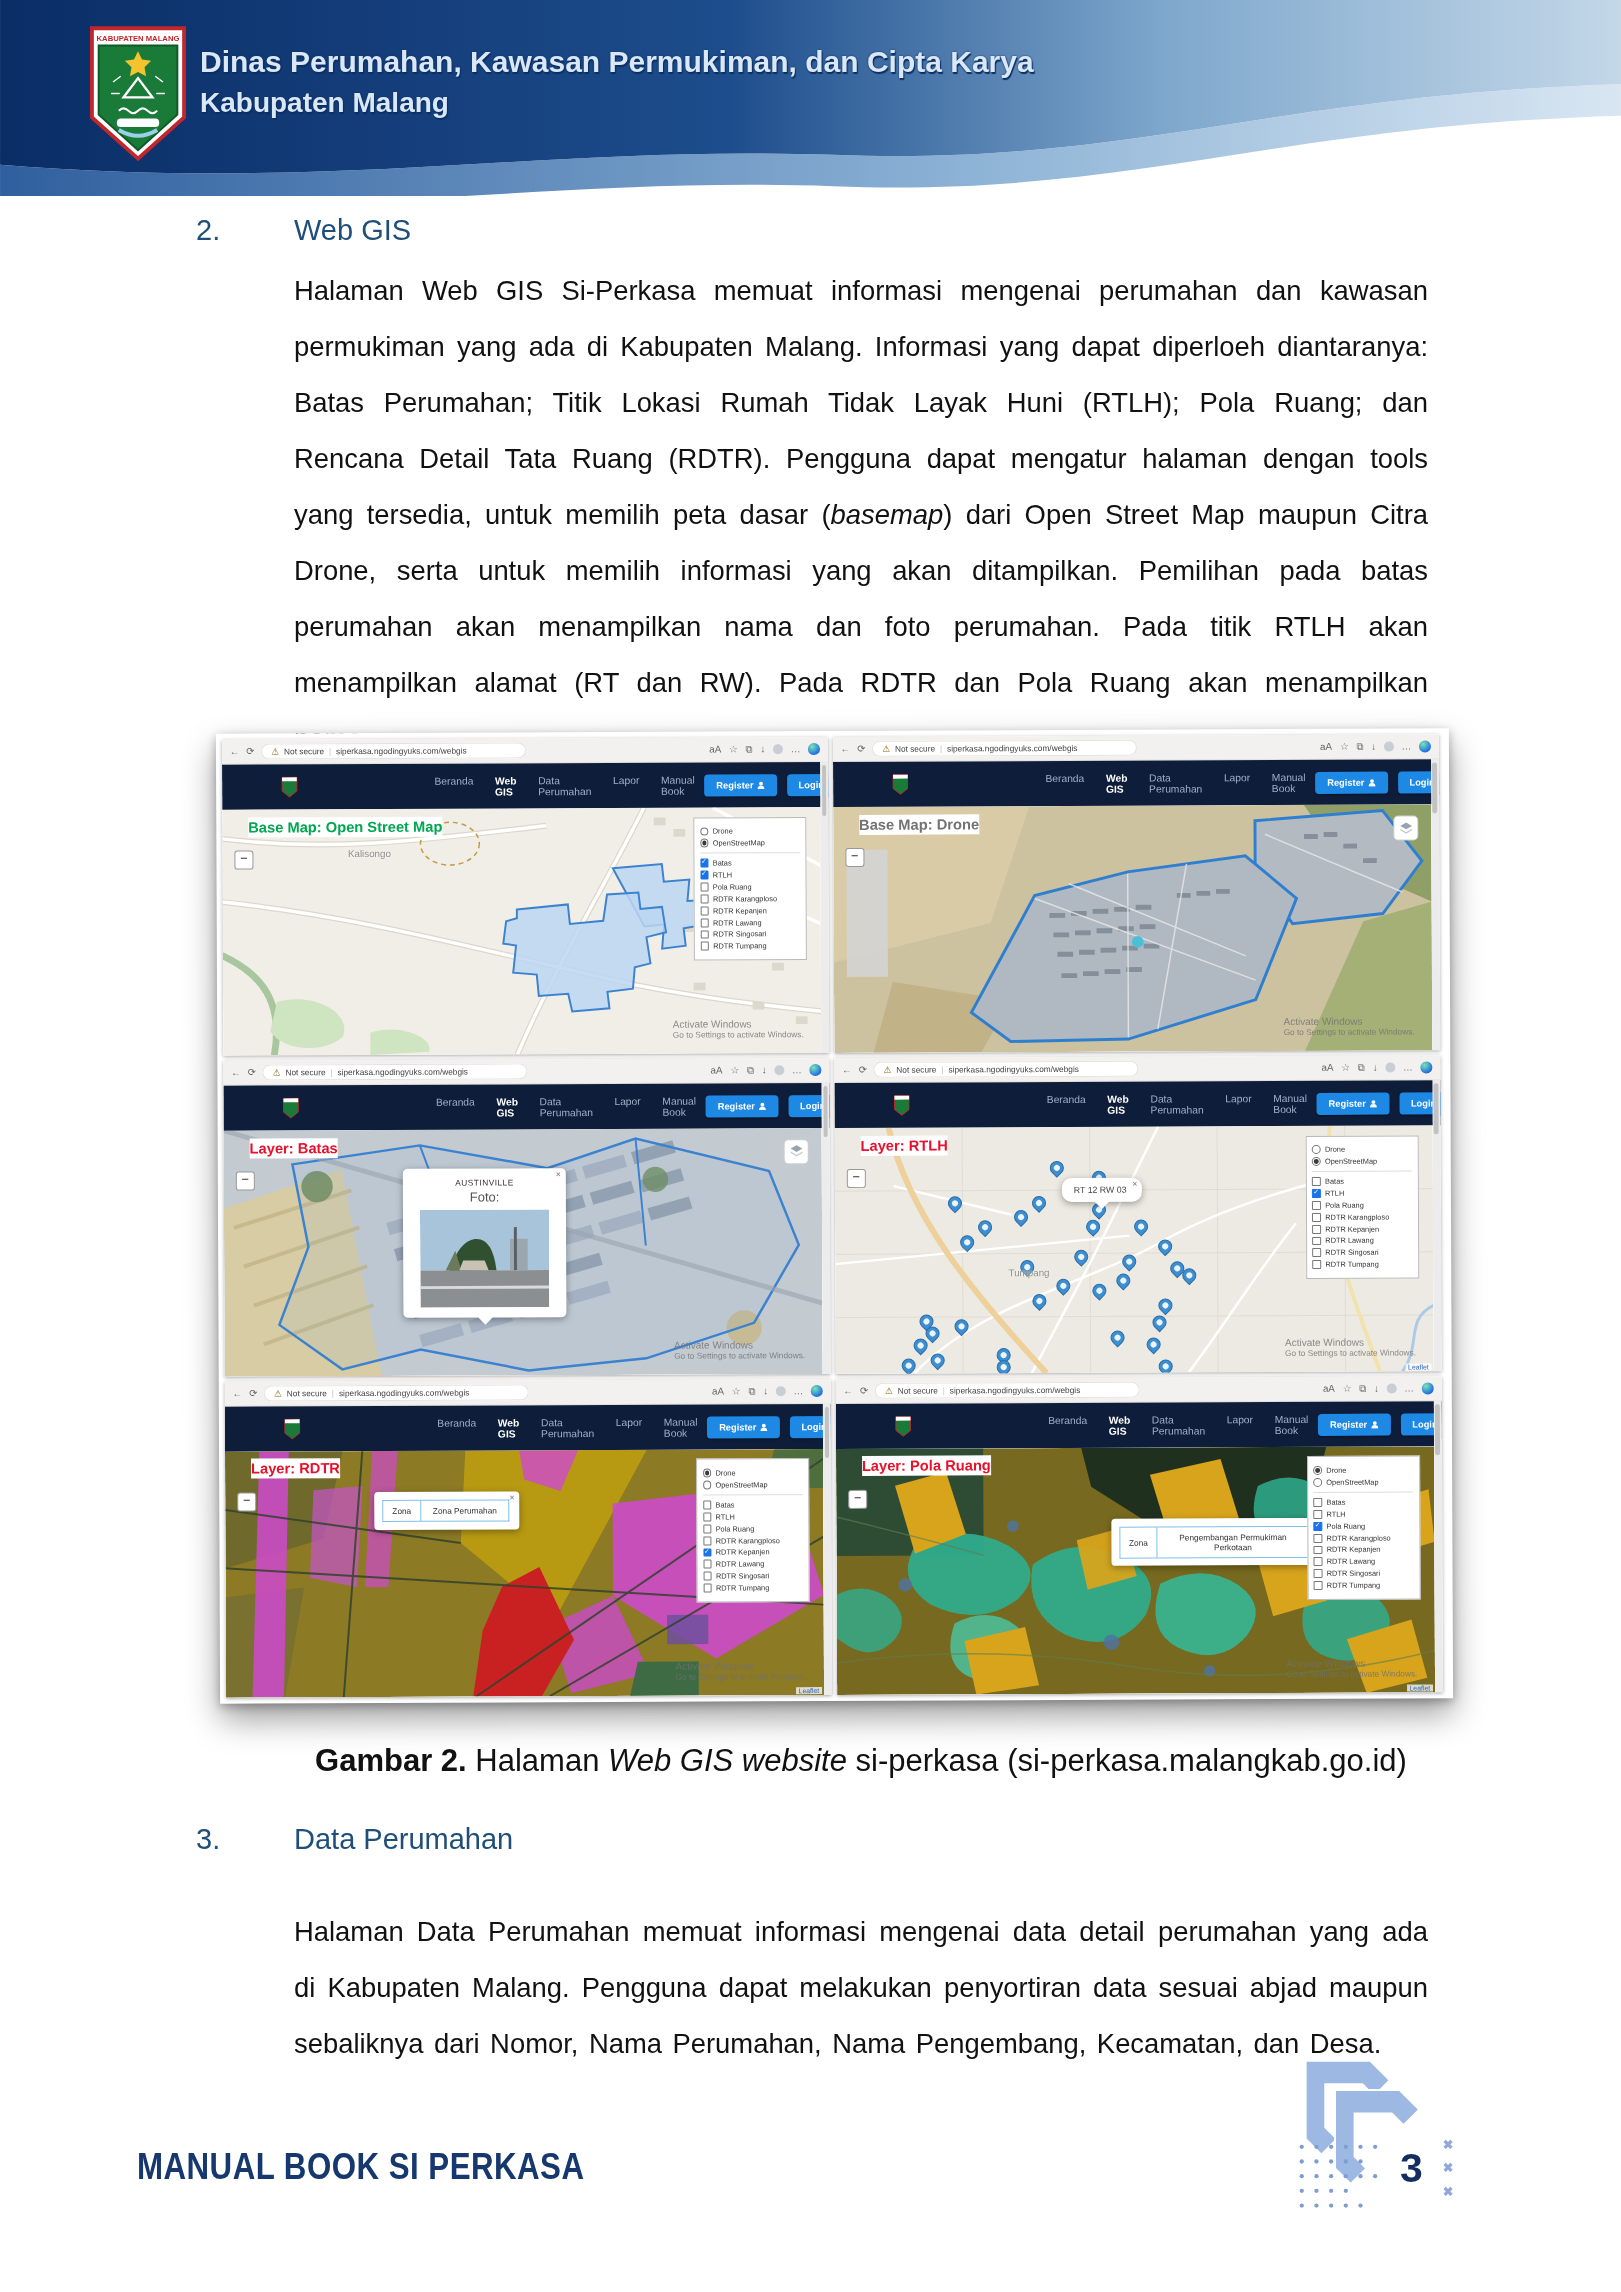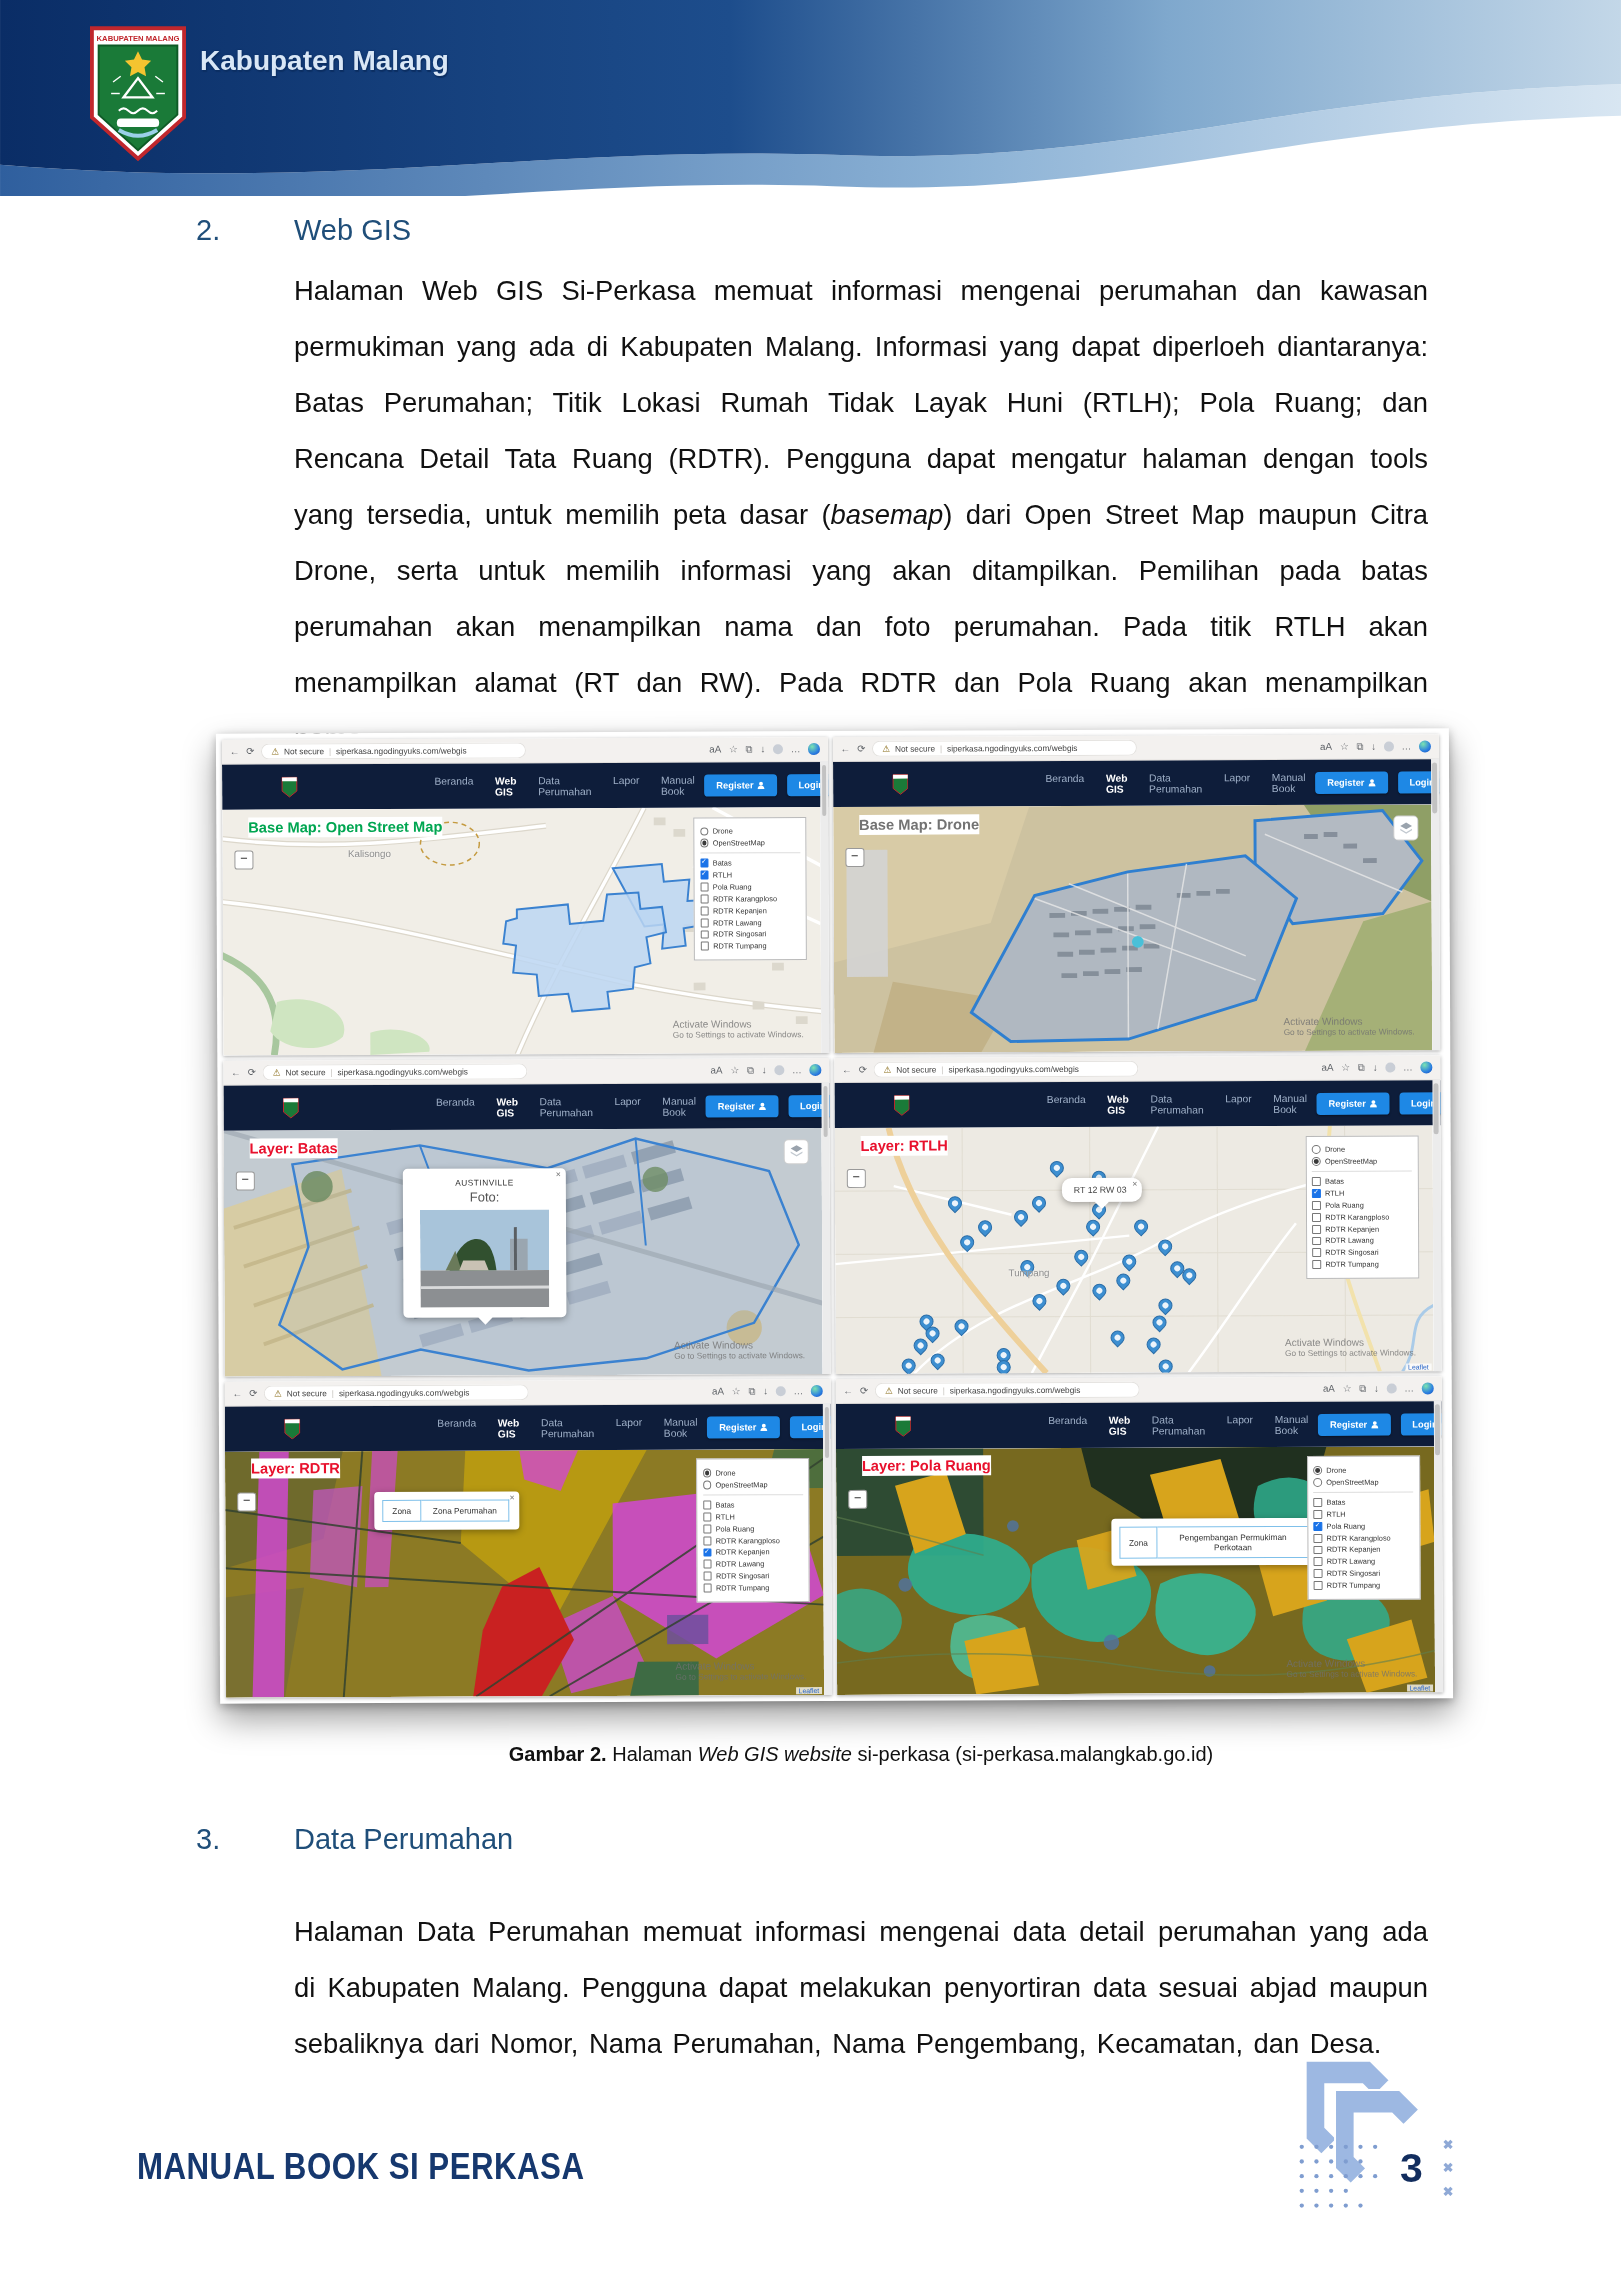--- a/index.html
+++ b/index.html
@@ -13,21 +13,21 @@
   .hdr-titles{position:absolute;left:200px;top:45px;display:flex;flex-direction:column;gap:7.8px}
   .hdr-t1{font-size:30px;font-weight:bold;color:#d9e7f6;text-shadow:1px 2px 1px #0c2f63,0 0 2px #0c2f63}
   .hdr-t2{font-size:28px;font-weight:bold;color:#d9e7f6;text-shadow:1px 2px 1px #0c2f63,0 0 2px #0c2f63}
 
   
   .h-row{position:absolute;left:196px;font-size:29px;color:#1f4e79}
   .h-num{display:inline-block;width:98px}
   .h-title{font-weight:normal}
   .para{position:absolute;left:294px;width:1134px;font-size:27.4px;line-height:56px;
         text-align:justify;word-spacing:2.9px;color:#111}
-  .caption{position:absolute;left:294px;width:1134px;top:1743px;text-align:center;font-size:20px;color:#111}
+  .caption{position:absolute;left:294px;width:1134px;top:1743px;text-align:center;font-size:31px;color:#111}
   .caption b{font-weight:bold}
   .caption i{font-style:italic}
 
   
   .figure{position:absolute;left:218px;top:731px;width:1221px;padding:5.9px;background:#fff;
           display:grid;grid-template-columns:606px 606px;grid-auto-rows:316px;gap:4.9px;
           box-shadow:0 15.7px 33px rgba(0,0,0,.38),0 2.9px 9.8px rgba(0,0,0,.28);transform:rotate(-0.25deg)}
   .shot{position:relative;background:#fff;overflow:hidden;box-shadow:0 1px 3.9px rgba(0,0,0,.35)}
 
   
@@ -144,20 +144,21 @@
           <path d="M22,70 h9"></path>
           <path d="M78,70 h-9"></path>
         </g>
       <path d="M35,74 L50,54 L65,74 Z" fill="none" stroke="#ffffff" stroke-width="2.5"></path>
       <path d="M30,88 q5,-5 10,0 t10,0 t10,0 t10,0" stroke="#ffffff" stroke-width="2" fill="none"></path>
       <rect x="28" y="96" width="44" height="9" rx="4" fill="#ffffff"></rect>
       <path d="M30,108 q10,6 20,6 q10,0 20,-6" stroke="#9ad0e8" stroke-width="4" fill="none"></path>
     </svg>
   </div>
   <div class="hdr-titles">
+    <div class="hdr-t1">Dinas Perumahan, Kawasan Permukiman, dan Cipta Karya</div>
     <div class="hdr-t2">Kabupaten Malang</div>
   </div>
 </div>
 
 <div class="h-row" style="top:214px">
   <span class="h-num">2.</span><span class="h-title">Web GIS</span>
 </div>
 <div class="para" style="top:263px">
   <span>Halaman Web GIS Si-Perkasa memuat informasi mengenai perumahan dan kawasan permukiman yang ada di Kabupaten Malang. Informasi yang dapat diperloeh diantaranya: Batas Perumahan; Titik Lokasi Rumah Tidak Layak Huni (RTLH); Pola Ruang; dan Rencana Detail Tata Ruang (RDTR). Pengguna dapat mengatur halaman dengan tools yang tersedia, untuk memilih peta dasar (</span><i>basemap</i><span>) dari Open Street Map maupun Citra Drone, serta untuk memilih informasi yang akan ditampilkan. Pemilihan pada batas perumahan akan menampilkan nama dan foto perumahan. Pada titik RTLH akan menampilkan alamat (RT dan RW). Pada RDTR dan Pola Ruang akan menampilkan nama zona.</span>
 </div>

